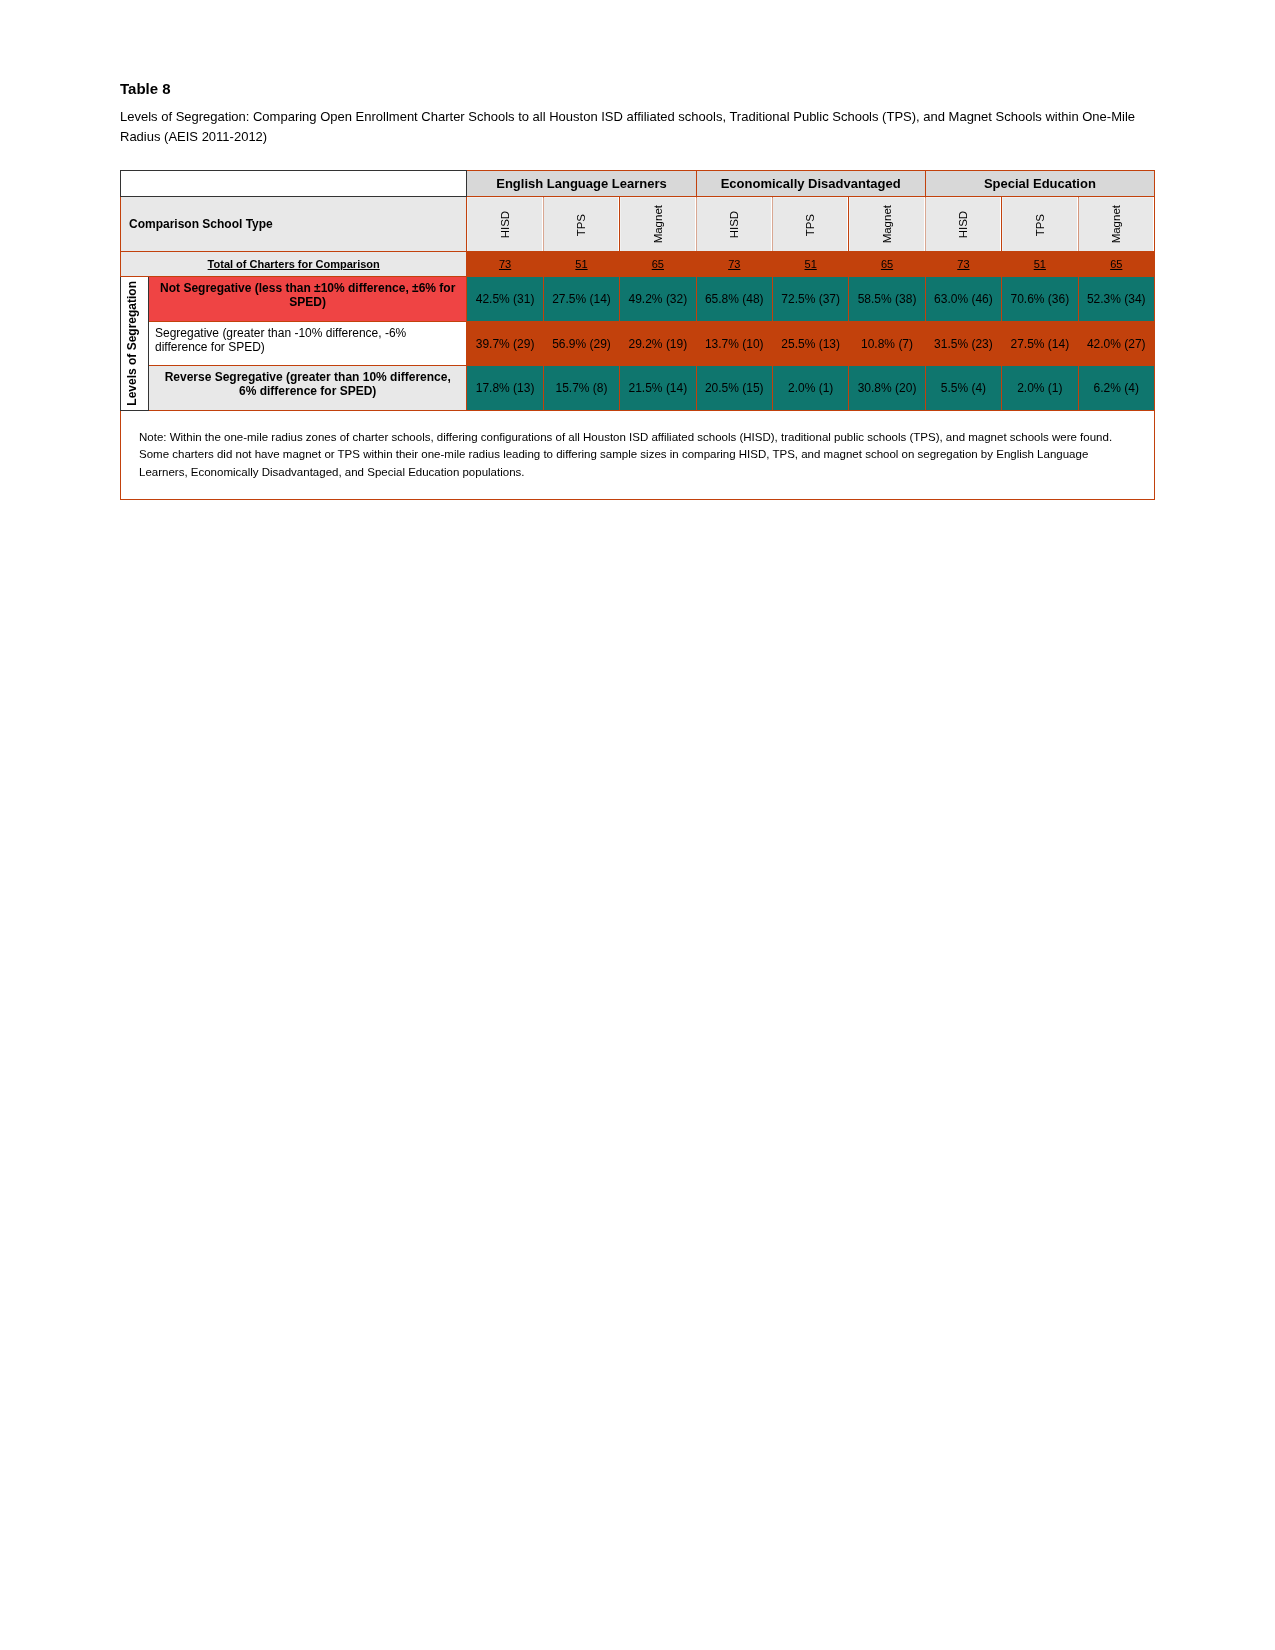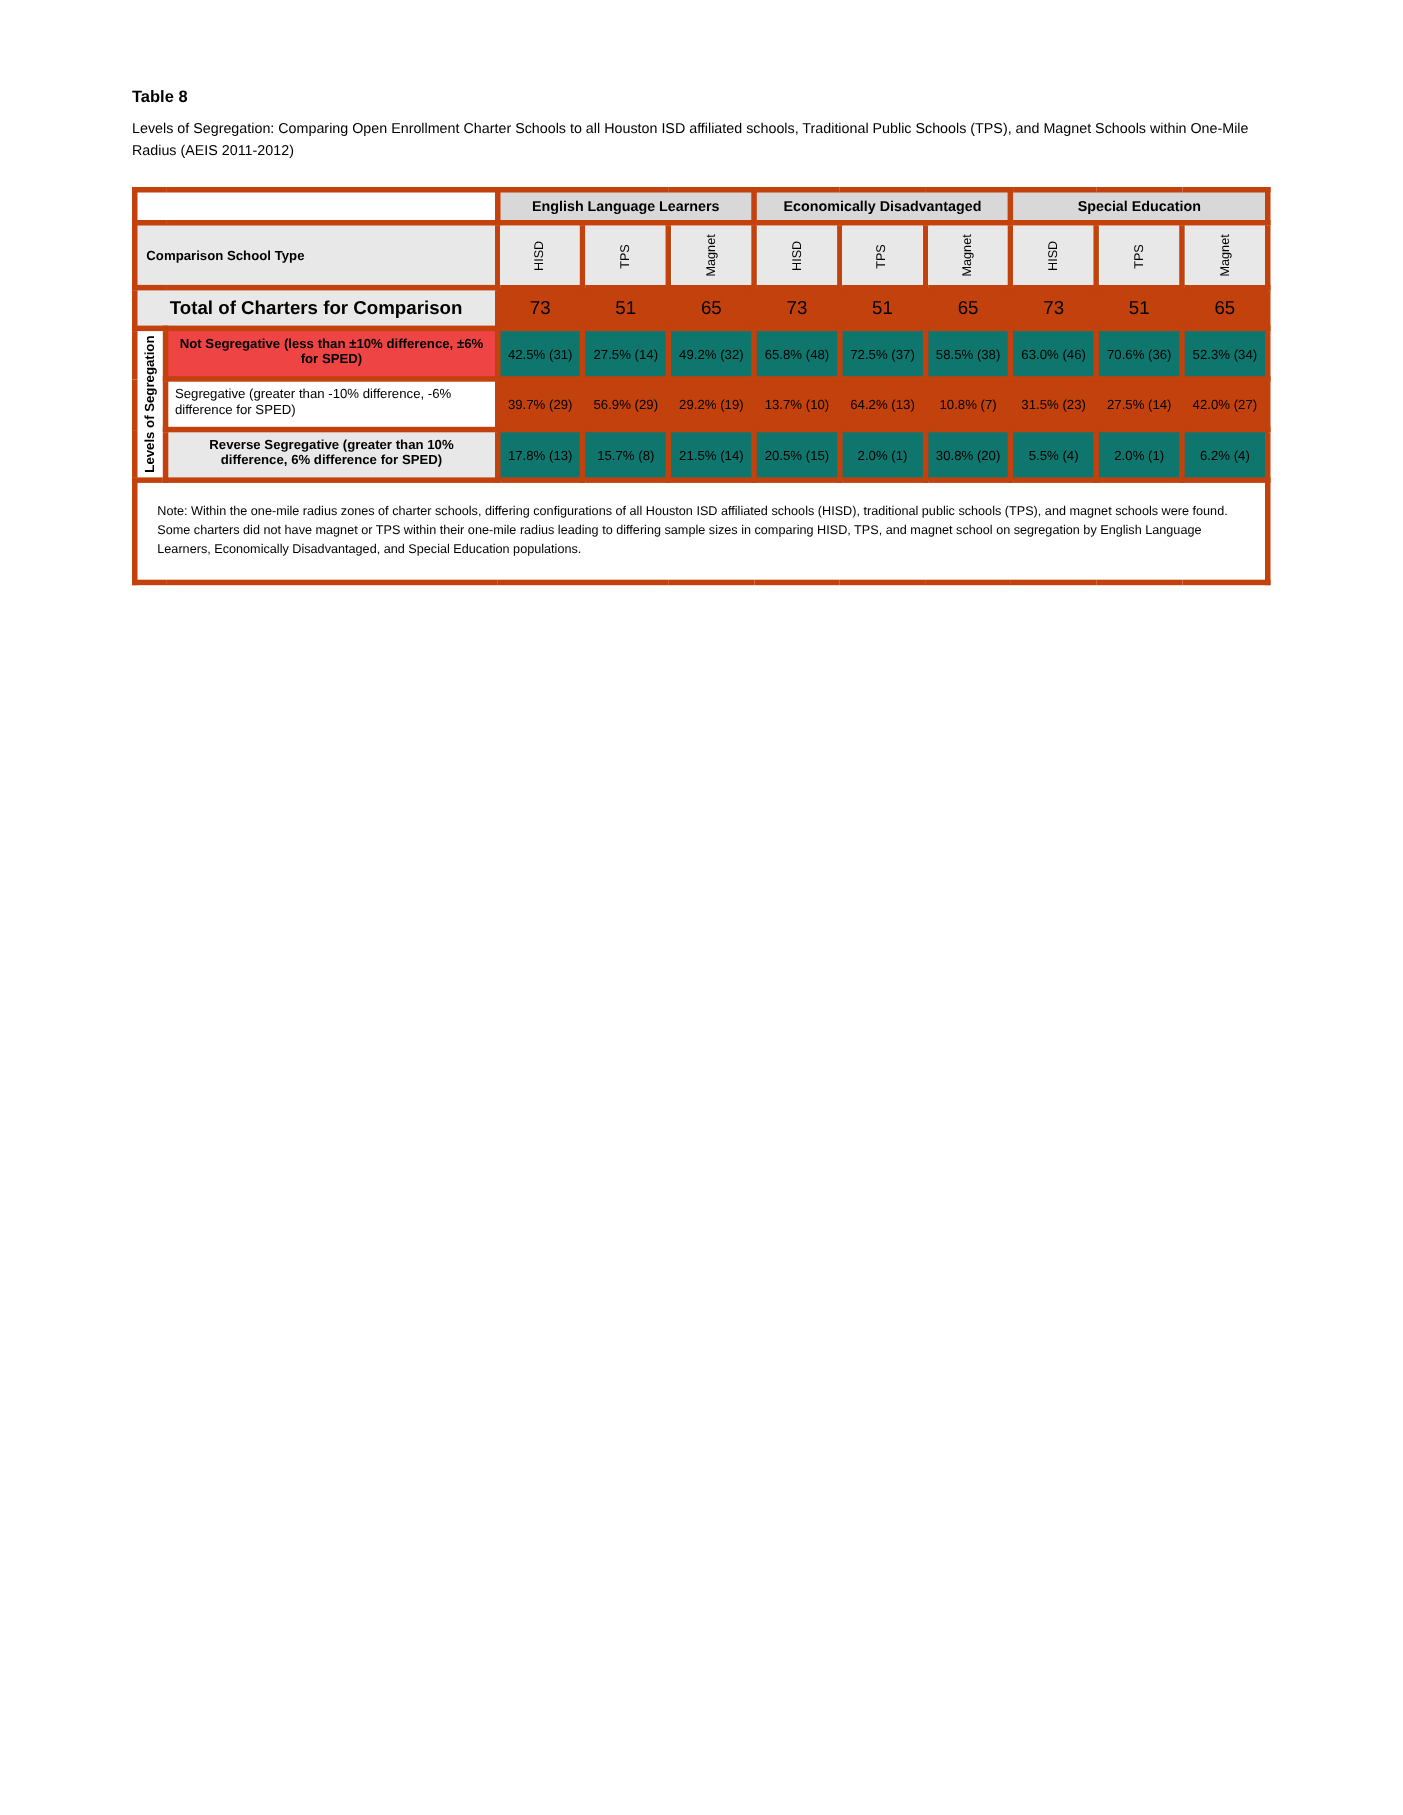--- a/index.html
+++ b/index.html
@@ -21,21 +21,21 @@
       font-size: 13px;
       margin-bottom: 24px;
       line-height: 1.5;
     }
     table {
       border-collapse: collapse;
       width: 100%;
       font-size: 12px;
     }
     table, th, td {
-      border: 5px solid #c2410c;
+      border: 1px solid #c2410c;
     }
     th, td {
       padding: 5px 6px;
       text-align: center;
       vertical-align: middle;
     }
     .header-group {
       background: #d8d8d8;
       font-weight: bold;
       font-size: 13px;
@@ -85,22 +85,23 @@
       text-align: center;
       font-weight: bold;
     }
     .note-cell {
       font-size: 11.5px;
       text-align: left;
       padding: 18px;
       line-height: 1.5;
     }
     .total-row td {
-      font-size: 17px;
+      font-size: 11px;
       font-weight: normal;
+      text-decoration: underline;
     }
   </style>
 </head>
 <body>
 
 <div class="title">Table 8</div>
 <div class="subtitle">Levels of Segregation: Comparing Open Enrollment Charter Schools to all Houston ISD affiliated schools, Traditional Public Schools (TPS), and Magnet Schools within One-Mile Radius (AEIS 2011-2012)</div>
 
 <table>
   <thead>
@@ -158,21 +159,21 @@
       <td class="data-cell">52.3% (34)</td>
     </tr>
     <tr>
       <td class="row-header-sub" style="background:#fff; text-align:left; font-size:12px;">
         <span>Segregative (greater than -10% difference, -6% difference for SPED)</span>
       </td>
       <td class="data-cell-white">39.7% (29)</td>
       <td class="data-cell-white">56.9% (29)</td>
       <td class="data-cell-white">29.2% (19)</td>
       <td class="data-cell-white">13.7% (10)</td>
-      <td class="data-cell-white">64.2% (13)</td>
+      <td class="data-cell-white">25.5% (13)</td>
       <td class="data-cell-white">10.8% (7)</td>
       <td class="data-cell-white">31.5% (23)</td>
       <td class="data-cell-white">27.5% (14)</td>
       <td class="data-cell-white">42.0% (27)</td>
     </tr>
     <tr>
       <td class="row-header-sub" style="font-weight:bold; background:#e8e8e8; text-align:center; font-size:12px;">
         <span>Reverse Segregative (greater than 10% difference, 6% difference for SPED)</span>
       </td>
       <td class="data-cell">17.8% (13)</td>

